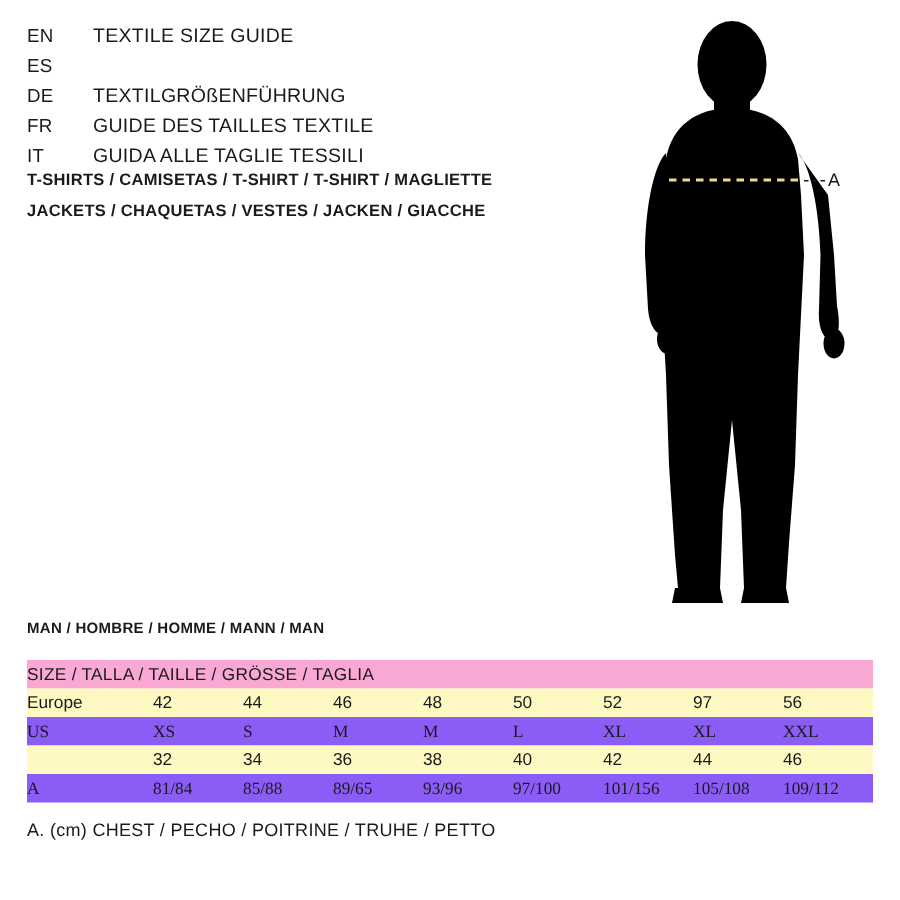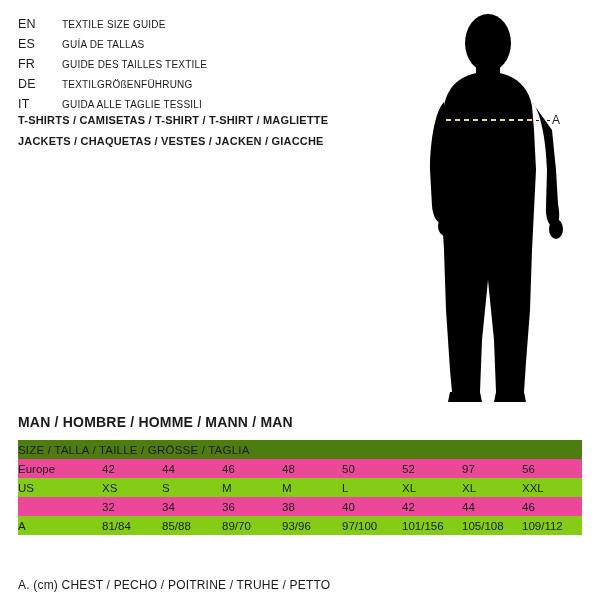--- a/index.html
+++ b/index.html
@@ -34,21 +34,21 @@
     height: 20px;
     line-height: 20px;
   }
   .lang-code {
     width: 44px;
     flex: 0 0 44px;
     font-size: 12.5px;
     letter-spacing: 0.2px;
   }
   .lang-title {
-    font-size: 10px;
+    font-size: 13px;
     letter-spacing: 0.2px;
     white-space: nowrap;
   }
 
   
   .category-block {
     position: absolute;
     left: 18px;
     top: 110px;
     width: 400px;
@@ -88,21 +88,21 @@
     top: 110px;
     width: 14px;
     border-top: 1px dashed #1a1a1a;
   }
 
   
   .gender-heading {
     position: absolute;
     left: 18px;
     top: 414px;
-    font-size: 14px;
+    font-size: 10px;
     font-weight: bold;
     letter-spacing: 0.2px;
   }
 
   
   .table-wrap {
     position: absolute;
     left: 18px;
     top: 440px;
     width: 564px;
@@ -115,61 +115,59 @@
   }
   table.size-table td, table.size-table th {
     padding: 0;
     height: 19px;
     text-align: left;
     font-weight: normal;
     vertical-align: middle;
   }
   .col-label { width: 84px; }
   .row-head td {
-    background: #4d7c0f;
+    background: #f9a8d4;
     font-size: 11.5px;
     letter-spacing: 0.2px;
     padding-left: 1px;
   }
-  .row-light td { background: #ec4899; }
-  .row-dark td { background: #84cc16; }
+  .row-light td { background: #fef9c3; }
+  .row-dark td { background: #8b5cf6; font-family: Liberation Serif, serif; }
   td.cell-label { padding-left: 1px; }
   td.cell-val { padding-left: 1px; }
 
   
   .footnote {
     position: absolute;
     left: 18px;
     top: 546px;
     font-size: 12px;
     letter-spacing: 0.2px;
-    margin-top: 32px;
   }
 </style>
 </head>
 <body>
 
 <div class="page">
 
   <div class="lang-block">
     <div class="lang-row">
       <span class="lang-code">EN</span>
       <span class="lang-title">TEXTILE SIZE GUIDE</span>
     </div>
     <div class="lang-row">
       <span class="lang-code">ES</span>
-      <span class="lang-title">GUÍA DE TALLAS</span>
+    </div>
+    <div class="lang-row">
+      <span class="lang-code">DE</span>
+      <span class="lang-title">TEXTILGRÖßENFÜHRUNG</span>
     </div>
     <div class="lang-row">
       <span class="lang-code">FR</span>
       <span class="lang-title">GUIDE DES TAILLES TEXTILE</span>
-    </div>
-    <div class="lang-row">
-      <span class="lang-code">DE</span>
-      <span class="lang-title">TEXTILGRÖßENFÜHRUNG</span>
     </div>
     <div class="lang-row">
       <span class="lang-code">IT</span>
       <span class="lang-title">GUIDA ALLE TAGLIE TESSILI</span>
     </div>
   </div>
 
   <div class="category-block">
     <div class="category-line">T-SHIRTS / CAMISETAS / T-SHIRT / T-SHIRT / MAGLIETTE</div>
     <div class="category-line">JACKETS / CHAQUETAS / VESTES / JACKEN / GIACCHE</div>
@@ -274,21 +272,21 @@
           <td class="cell-val">40</td>
           <td class="cell-val">42</td>
           <td class="cell-val">44</td>
           <td class="cell-val">46</td>
         </tr>
 
         <tr class="row-dark">
           <td class="cell-label">A</td>
           <td class="cell-val">81/84</td>
           <td class="cell-val">85/88</td>
-          <td class="cell-val">89/70</td>
+          <td class="cell-val">89/65</td>
           <td class="cell-val">93/96</td>
           <td class="cell-val">97/100</td>
           <td class="cell-val">101/156</td>
           <td class="cell-val">105/108</td>
           <td class="cell-val">109/112</td>
         </tr>
       </tbody>
     </table>
   </div>
 

